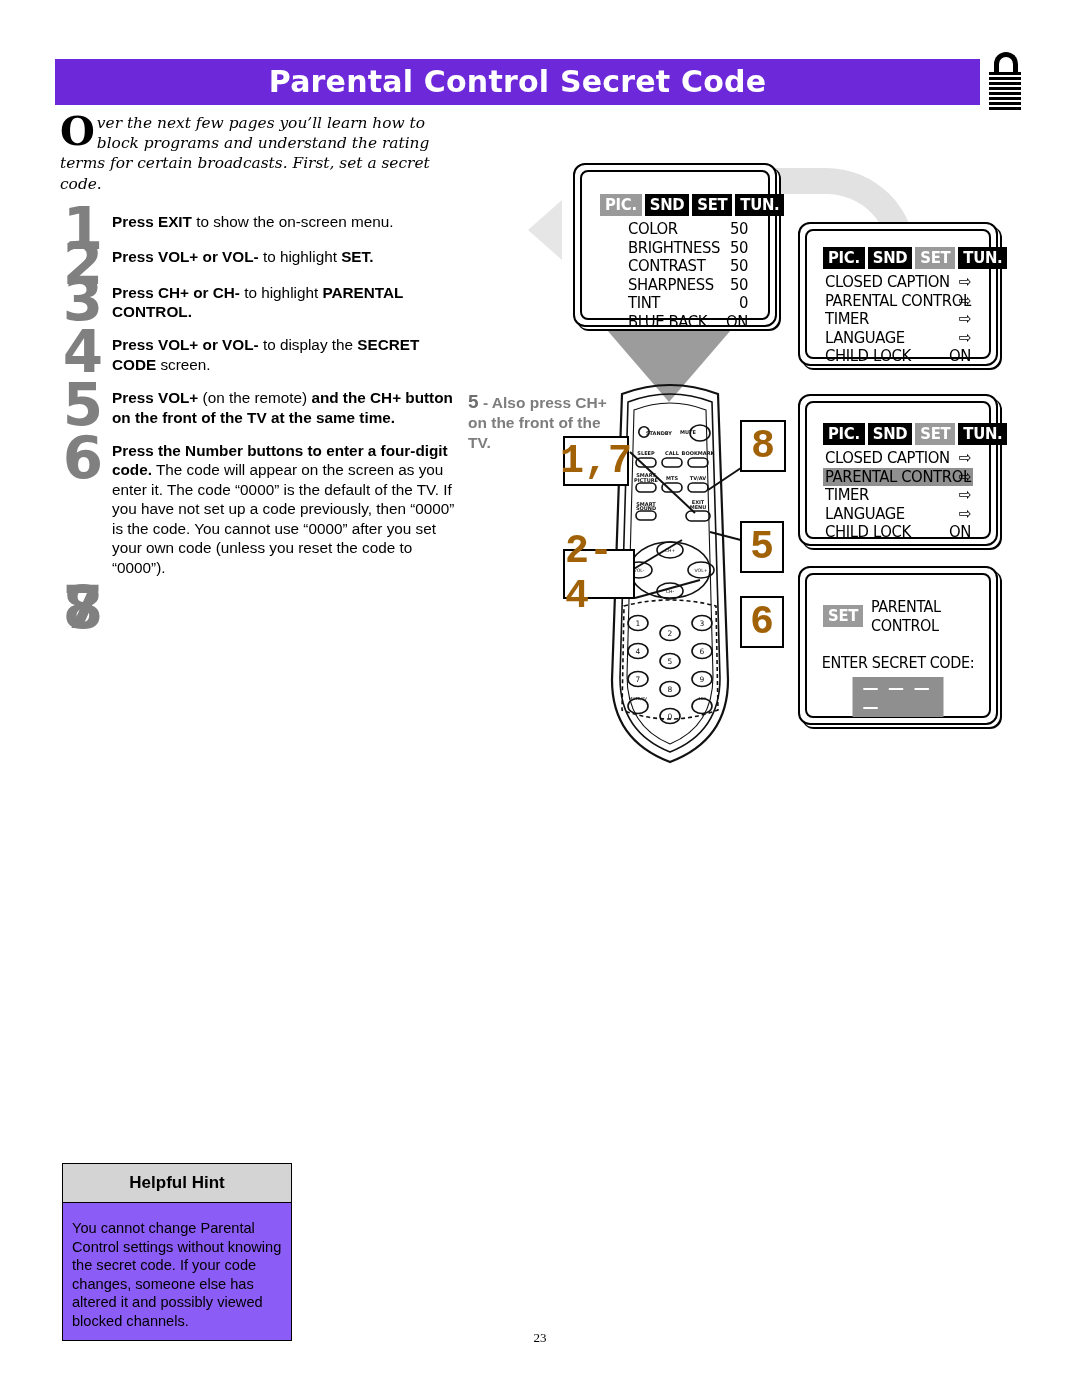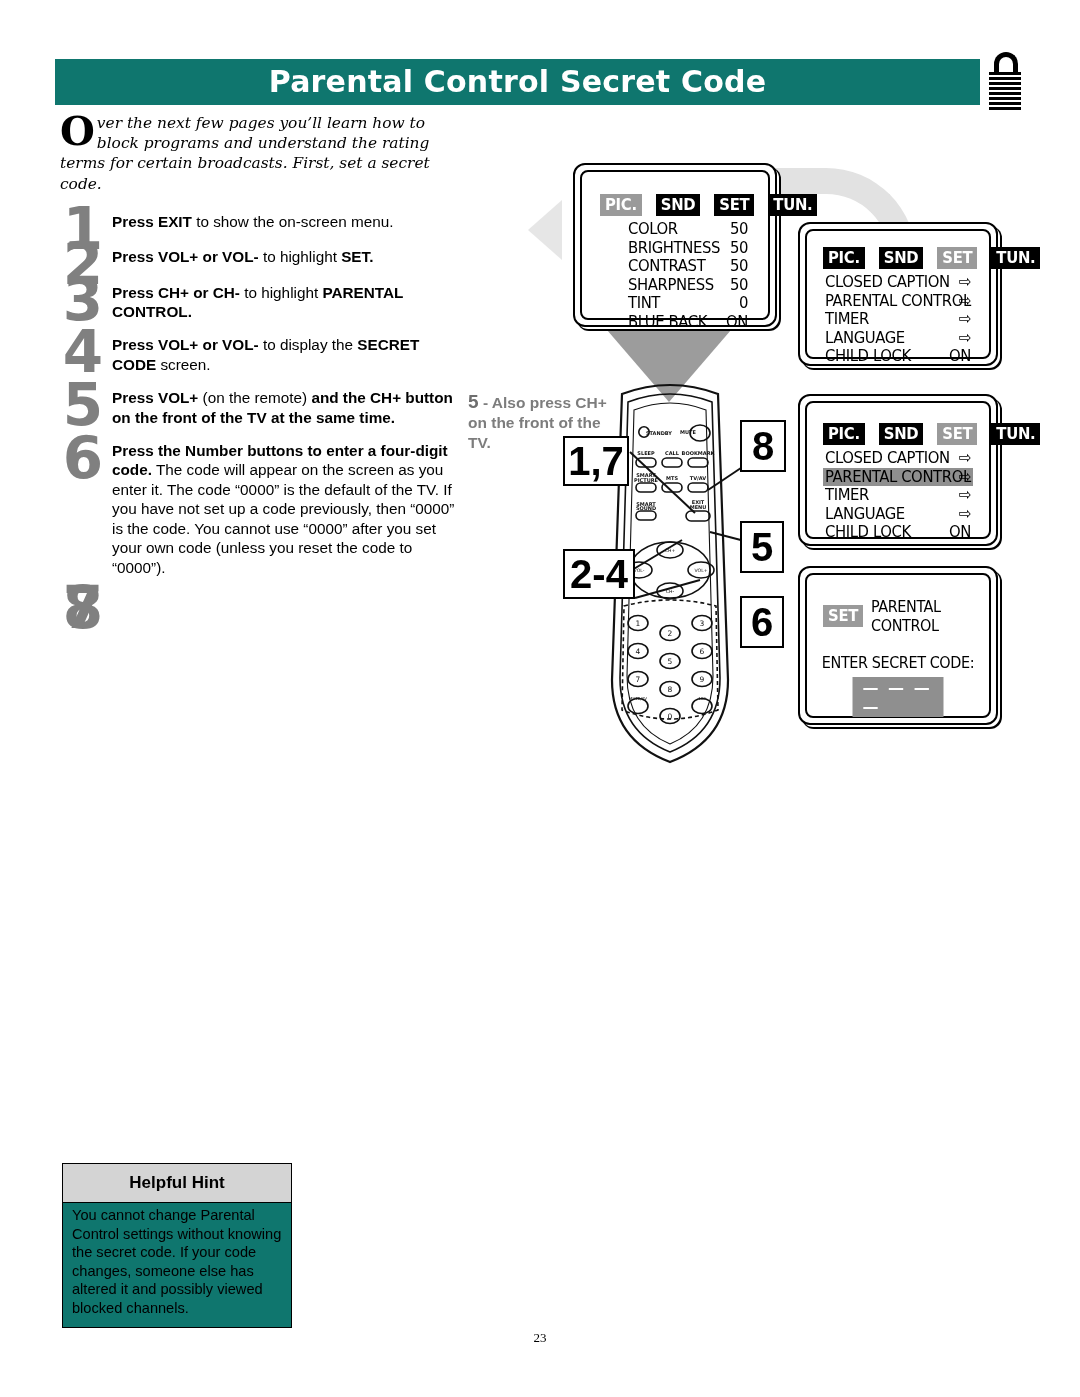--- a/index.html
+++ b/index.html
@@ -1,20 +1,20 @@
 <!DOCTYPE html>
 <html><head>
 <meta charset="utf-8">
 <style>
   html,body{margin:0;padding:0;background:#fff;}
   body{width:1080px;height:1397px;position:relative;overflow:hidden;
        font-family:"Liberation Sans",sans-serif;color:#000;}
 
   
-  #header-bar{position:absolute;left:55px;top:59px;width:925px;height:46px;background:#0f766e;}
+  #header-bar{position:absolute;left:55px;top:59px;width:925px;height:46px;background:#6d28d9;}
   #header-title{position:absolute;left:0;top:0;width:925px;height:46px;
        line-height:46px;text-align:center;color:#fff;font-size:30px;font-weight:bold;
        font-family:"DejaVu Sans",sans-serif;letter-spacing:.2px;}
   #padlock{position:absolute;left:988px;top:52px;width:34px;height:62px;}
   #padlock .shackle{position:absolute;left:6px;top:0;width:24px;height:22px;
        border:5px solid #000;border-bottom:none;border-radius:13px 13px 0 0;box-sizing:border-box;}
   #padlock .body{position:absolute;left:1px;top:20px;width:32px;height:38px;background:#000;
        background-image:repeating-linear-gradient(to bottom,#000 0 3px,#fff 3px 5px);}
 
   
@@ -25,49 +25,49 @@
        padding-right:2px;font-family:"DejaVu Serif",serif;}
 
   .step{position:relative;padding-left:52px;margin-top:0;}
   .step .num{position:absolute;left:0;top:-12px;width:46px;text-align:center;
        font-size:58px;font-weight:bold;color:#808080;font-family:"DejaVu Sans",sans-serif;
        line-height:58px;}
   .step .txt{font-size:15.3px;line-height:19.4px;font-family:"Liberation Sans",sans-serif;}
   .step .txt b{font-weight:bold;}
 
   
-  #hint-box{position:absolute;left:62px;top:1163px;width:228px;border:1px solid #000;background:#0f766e;}
+  #hint-box{position:absolute;left:62px;top:1163px;width:228px;border:1px solid #000;background:#8b5cf6;}
   #hint-head{background:#d4d4d4;border-bottom:1px solid #000;height:38px;line-height:38px;
        text-align:center;font-size:17px;font-weight:bold;}
-  #hint-body{padding:3px 9px 9px 9px;font-size:14.6px;line-height:18.6px;}
+  #hint-body{padding:16px 9px 9px 9px;font-size:14.6px;line-height:18.6px;}
 
   #page-number{position:absolute;left:0;top:1330px;width:1080px;text-align:center;
        font-size:13px;font-family:Liberation Serif, serif;}
 
   
   .tvscreen{position:absolute;background:#fff;border:2px solid #000;border-radius:12px;
        box-shadow:3px 3px 0 -1px #fff, 4px 4px 0 0 #000;}
   .tvscreen .inner{position:absolute;left:5px;top:5px;right:5px;bottom:5px;
        border:2px solid #000;border-radius:8px;}
-  .tabs{position:absolute;display:flex;gap:14px;border-radius:7px;}
+  .tabs{position:absolute;display:flex;gap:3px;border-radius:7px;}
   .tab{background:#000;color:#fff;font-size:16.5px;font-weight:bold;padding:1px 5px 2px 5px;
        font-family:"DejaVu Sans Condensed","DejaVu Sans",sans-serif;letter-spacing:-.3px;}
   .tab.sel{background:#9a9a9a;color:#fff;}
   .rows{position:absolute;font-size:16.5px;line-height:18.6px;
        font-family:"DejaVu Sans Condensed","DejaVu Sans",sans-serif;letter-spacing:-.4px;}
   .row{display:flex;padding:0 2px;}
   .row .label{flex:0 0 auto;}
   .row .val{position:absolute;right:2px;}
   .row.hl{background:#8f8f8f;}
   .row-wrap{position:relative;}
 
   
   .callout{position:absolute;background:#fff;border:2px solid #000;
        display:flex;align-items:center;justify-content:center;
-       font-size:40px;font-weight:bold;color:#000000;font-family:Liberation Sans, sans-serif;z-index:6;}
+       font-size:40px;font-weight:bold;color:#a16207;font-family:Liberation Mono, monospace;z-index:6;}
 
   #also-press{position:absolute;left:468px;top:348px;width:150px;font-size:15.5px;
        line-height:20px;font-weight:bold;color:#7d7d7d;font-family:"Liberation Sans",sans-serif;margin-top:44px;}
   #also-press .big{font-size:19px;color:#6e6e6e;}
 
   
   .gray-arrow{position:absolute;background:#dcdcdc;z-index:0;}
   #arrow-down{left:607px;top:330px;width:0;height:0;background:none;
        border-left:62px solid transparent;border-right:62px solid transparent;
        border-top:72px solid #9c9c9c;}

